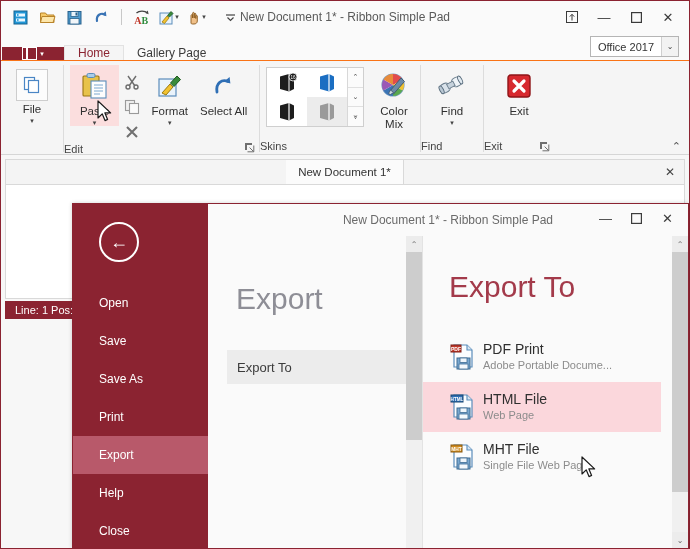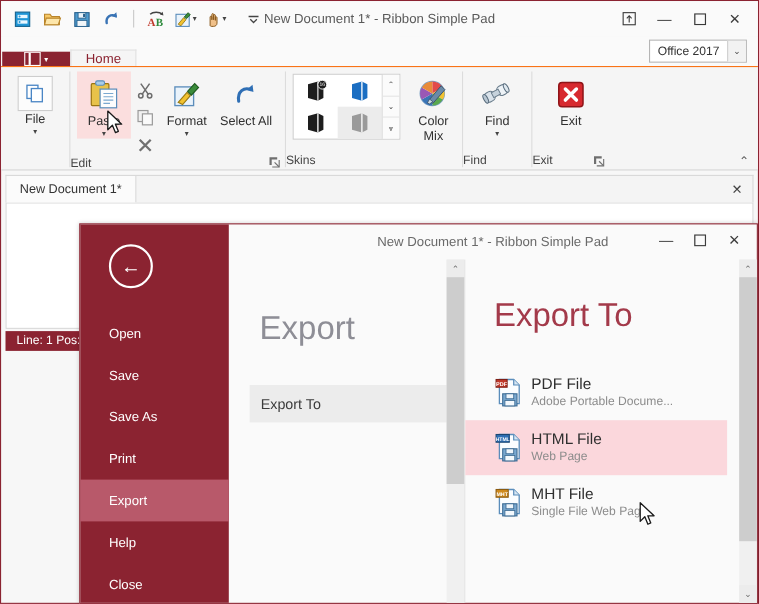--- a/index.html
+++ b/index.html
@@ -81,21 +81,21 @@
   }
   .gal-items{display:grid;grid-template-columns:40px 40px;grid-template-rows:29px 29px;}
   .gal-cell{display:flex;align-items:center;justify-content:center;}
   .gal-cell.sel{background:#ececec;}
   .gal-scroll{display:flex;flex-direction:column;width:15px;border-left:1px solid #d8d8d8;}
   .gal-scroll div{flex:1;display:flex;align-items:center;justify-content:center;font-size:7px;color:#4a4a4a;border-bottom:1px solid #e0e0e0;background:#fbfbfb;}
   .ribbon-collapse{position:absolute;right:8px;bottom:1px;font-size:11px;color:#555;}
   
   #doctabs{
     margin:4px 4px 0 4px;height:25px;background:#f4f4f4;border:1px solid #d9d9d9;border-bottom:none;
-    display:flex;align-items:stretch;position:relative;box-sizing:border-box;
+    display:flex;align-items:stretch;position:relative;box-sizing:border-box;justify-content:center;
   }
   #doctab{
     padding:0 12px;display:flex;align-items:center;font-size:11.5px;color:#333;background:#fbfbfb;
     border-right:1px solid #d9d9d9;
   }
   #doctab-close{position:absolute;right:9px;top:0;bottom:0;display:flex;align-items:center;font-size:12px;color:#444;}
   #docbody{
     margin:0 4px;background:#ffffff;border:1px solid #d9d9d9;height:115px;box-sizing:border-box;
   }
   #statusbar{
@@ -267,20 +267,21 @@
       <div class="wc">✕</div>
     </div>
   </div>
 
   <div id="tabrow">
     <div id="app-menu-btn">
       <span class="appicon"></span>
       <span class="dropcaret" style="color:#fff;">▾</span>
     </div>
     <div class="tab active">Home</div>
+    <div class="tab">Gallery Page</div>
 
     <div id="skin-select">
       <div class="sv">Office 2017</div>
       <div class="sarrow">⌄</div>
     </div>
   </div>
 
   <div id="ribbon">
 
     <div class="rgroup" style="width:62px;">
@@ -537,21 +538,21 @@
               <path d="M6 3 H19 L24 8 V25 H6 Z" fill="#fbfdff" stroke="#5a8dbb" stroke-width="1.2"></path>
               <path d="M19 3 V8 H24" fill="#d7e6f3" stroke="#5a8dbb" stroke-width="1.1"></path>
               <rect x="3" y="3" width="10" height="7" fill="#c0392b" stroke="#7d1f16" stroke-width="1"></rect>
               <text x="8" y="8.6" font-size="5" fill="#fff" text-anchor="middle" font-family="Liberation Sans, sans-serif" font-weight="bold">PDF</text>
               <rect x="9" y="16" width="13" height="11" fill="#7aa8d0" stroke="#3e6c94" stroke-width="1"></rect>
               <rect x="12" y="16" width="7" height="4.5" fill="#eef5fb" stroke="#3e6c94" stroke-width="0.8"></rect>
               <rect x="11" y="22" width="9" height="5" fill="#f4f9fd" stroke="#3e6c94" stroke-width="0.8"></rect>
             </svg>
           </span>
           <span class="ft">
-            <span class="t">PDF  File</span>
+            <span class="t">PDF  Print</span>
             <span class="s">Adobe Portable Docume...</span>
           </span>
         </div>
 
         <div class="bs-file sel">
           <span class="fi">
             <svg width="30" height="30" viewBox="0 0 30 30">
               <path d="M6 3 H19 L24 8 V25 H6 Z" fill="#fbfdff" stroke="#5a8dbb" stroke-width="1.2"></path>
               <path d="M19 3 V8 H24" fill="#d7e6f3" stroke="#5a8dbb" stroke-width="1.1"></path>
               <rect x="3" y="3" width="12" height="7" fill="#2f6fb5" stroke="#1b4671" stroke-width="1"></rect>

